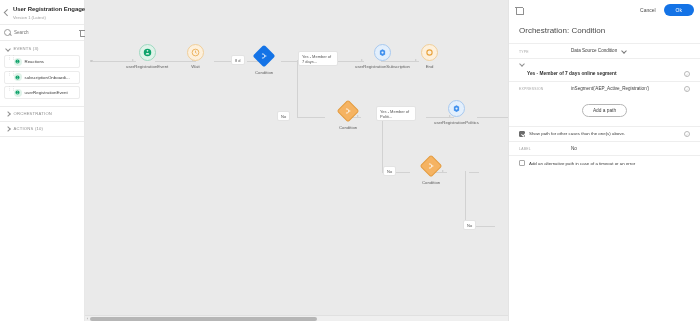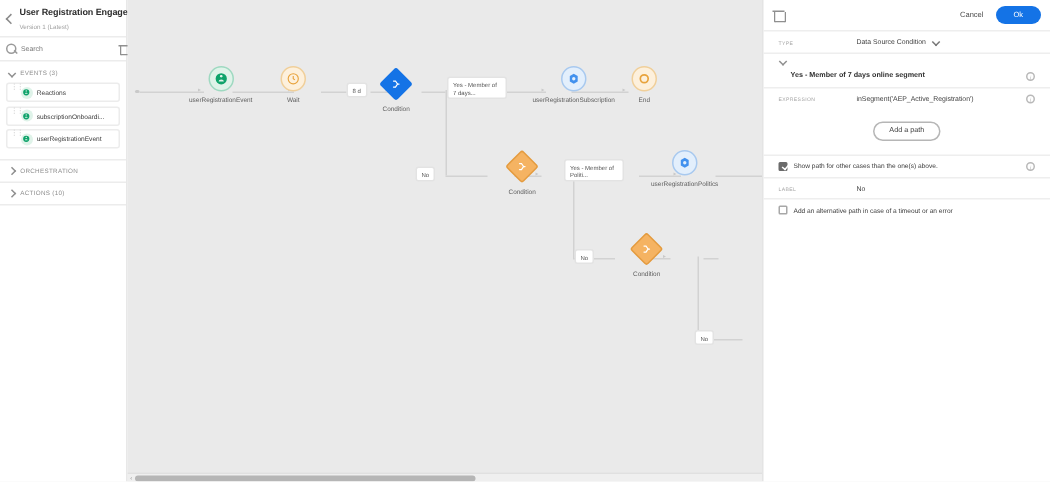--- a/index.html
+++ b/index.html
@@ -333,20 +333,21 @@
 
   <div class="right-panel">
 
     <div class="rp-top">
       <div class="rp-trash"></div>
       <div class="rp-spacer"></div>
       <div class="rp-cancel">Cancel</div>
       <button class="rp-ok">Ok</button>
     </div>
 
+    <div class="rp-title">Orchestration: Condition</div>
 
     <div class="rp-row">
       <div class="rp-lbl">TYPE</div>
       <div class="rp-val">
         <span>Data Source Condition</span>
         <span class="sel-caret"></span>
       </div>
     </div>
 
     <div class="path-head">

